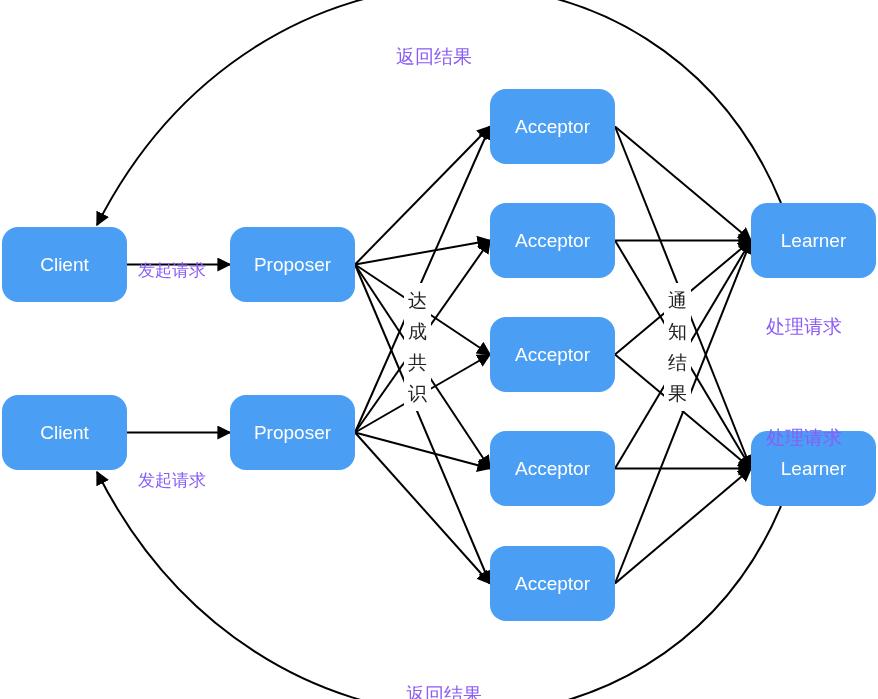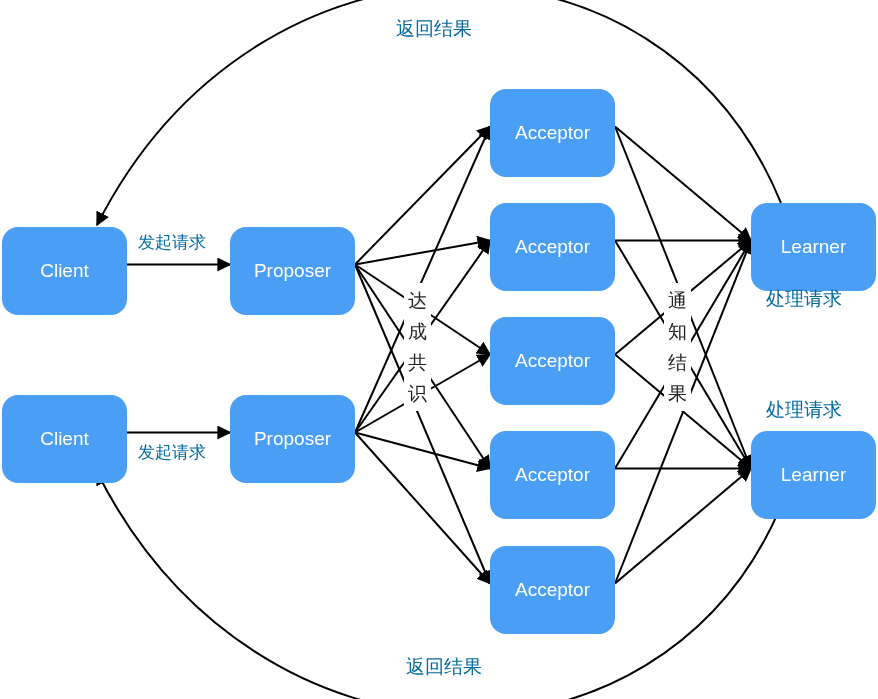--- a/index.html
+++ b/index.html
@@ -1,19 +1,19 @@
 <!DOCTYPE html>
 <html><head>
   <meta charset="utf-8">
   <style>
     html, body { margin: 0; padding: 0; background: #ffffff; }
     body { width: 878px; height: 699px; position: relative; overflow: hidden; font-family: "DejaVu Sans", "Liberation Sans", sans-serif; }
     #diagram { position: absolute; left: 0; top: 0; width: 878px; height: 699px; }
-    .node { position: absolute; width: 125px; height: 88px; border-radius: 16px; display: flex; align-items: center; justify-content: center; color: #ffffff; font-size: 19px; font-family: "Liberation Sans", "DejaVu Sans", sans-serif; cursor: default; }
-    .label { position: absolute; color: #0369a1; font-size: 17px; white-space: nowrap; background: transparent; }
+    .node { position: absolute; width: 125px; height: 75px; border-radius: 16px; display: flex; align-items: center; justify-content: center; color: #ffffff; font-size: 19px; font-family: "Liberation Sans", "DejaVu Sans", sans-serif; cursor: default; }
+    .label { position: absolute; color: #8b5cf6; font-size: 17px; white-space: nowrap; background: transparent; margin-top: 28px; }
     .vlabel { position: absolute; color: #222; font-size: 19px; display: flex; flex-direction: column; align-items: center; background: #ffffff; padding: 2px 4px; line-height: 31px; }
   </style>
 </head>
 <body>
 
 <svg id="diagram" xmlns="http://www.w3.org/2000/svg" width="878" height="699">
   <defs>
     <marker id="arrow" viewBox="0 0 10 10" refX="9" refY="5" markerWidth="7" markerHeight="7" orient="auto-start-reverse">
       <path d="M0,0 L10,5 L0,10 z" fill="#000"></path>
     </marker>

